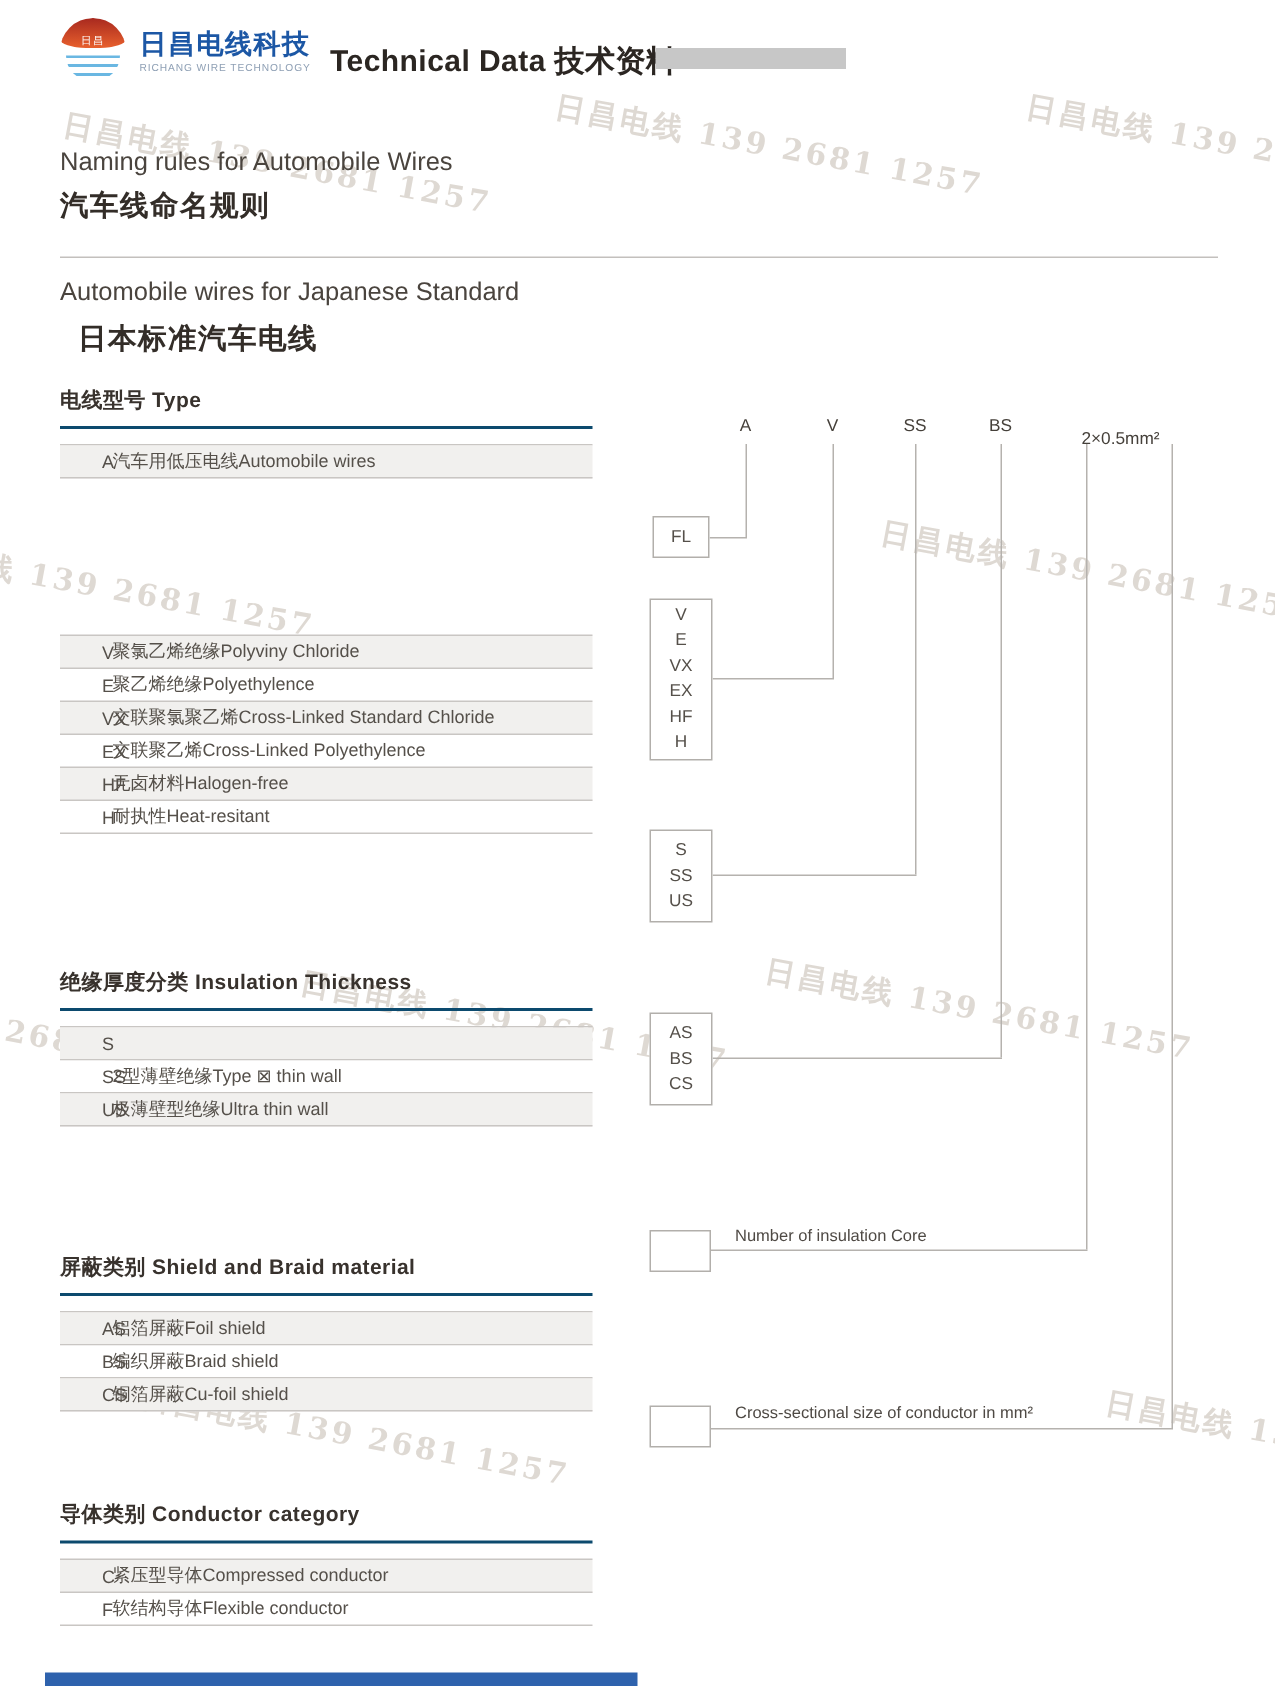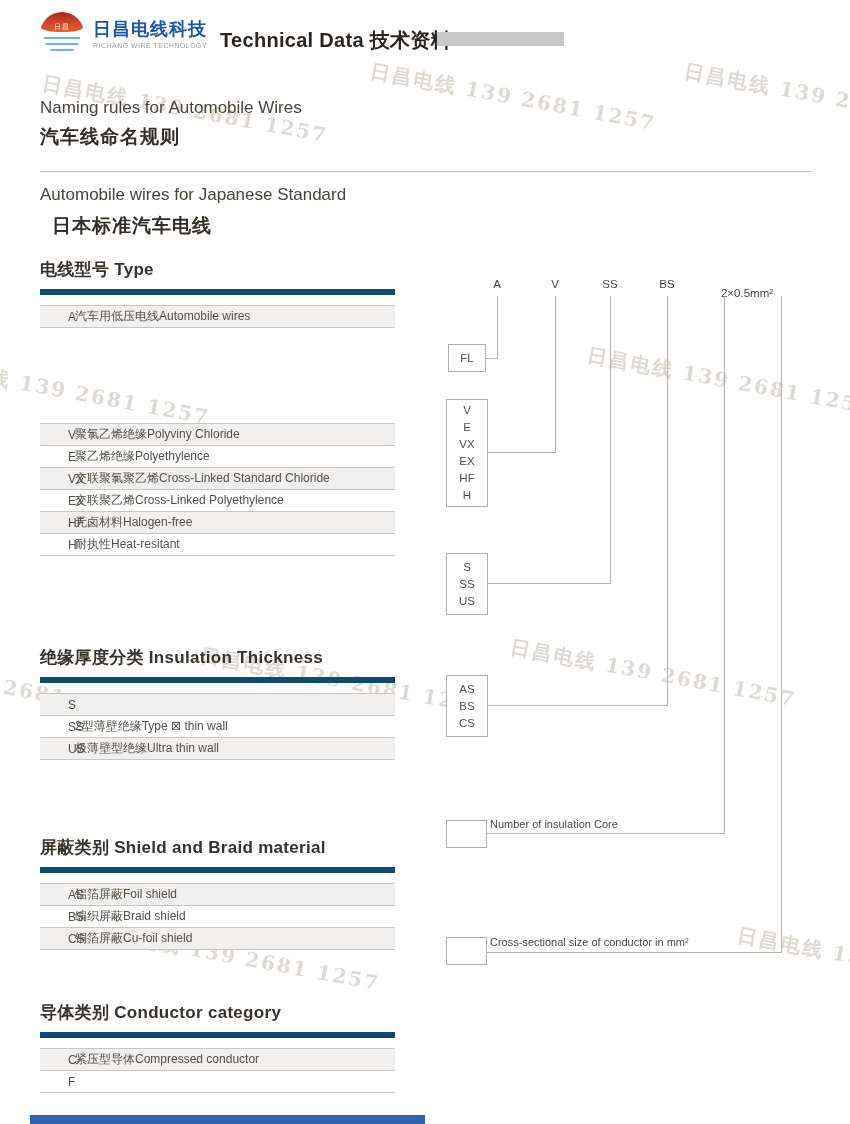--- a/index.html
+++ b/index.html
@@ -29,36 +29,36 @@
 
   
   .t-en1 { position:absolute; left:40px; top:98px;  font-size:17px; color:#4a443e; }
   .t-cn1 { position:absolute; left:40px; top:124px; font-size:19px; font-weight:bold; color:#332d28; letter-spacing:1px;text-align:center; }
   .rule-full { position:absolute; left:40px; top:171px; width:772px; height:0; border-top:1px solid #c3c0bd; }
   .t-en2 { position:absolute; left:40px; top:185px; font-size:17px; color:#4a443e; }
   .t-cn2 { position:absolute; left:52px; top:213px; font-size:19px; font-weight:bold; color:#332d28; letter-spacing:1px; }
 
   
   .block { position:absolute; left:40px; width:355px; }
-  .sec-h { font-size:17px; font-weight:bold; color:#38322d; letter-spacing:0.3px;
-           padding-bottom:8px; border-bottom:6px solid #0c4a6e; white-space:pre-wrap; }
+  .sec-h { font-size:14px; font-weight:bold; color:#38322d; letter-spacing:0.3px;
+           padding-bottom:8px; border-bottom:2px solid #0c4a6e; white-space:pre-wrap; }
   .rows { margin-top:10px; border-top:1px solid #c9c6c3; }
   .trow { display:flex; align-items:center; height:22px; font-size:12px; color:#55504a;
           border-bottom:1px solid #c9c6c3; background:#fff; }
   .trow.shade { background:#f1f0ee; }
   .trow .code { width:35px; padding-left:28px; flex:none; }
   .trow .desc { flex:1; }
 
   
   .diagram { position:absolute; inset:0; pointer-events:none; }
   .dline { position:absolute; background:#b5b2ae; }
   .dlabel { position:absolute; transform:translateX(-50%); font-size:11.5px; color:#45403a; }
   .dbox { position:absolute; border:1px solid #b2afab; background:#fff; display:flex;
           flex-direction:column; align-items:center; justify-content:center;
-          font-size:11.5px; color:#55504a; text-align:center;margin-left:13px; }
+          font-size:11.5px; color:#55504a; text-align:center; }
   .dbox div { line-height:17px; }
   .dann { position:absolute; font-size:11px; color:#4e4944; }
 
   .footer-bar { position:absolute; left:30px; top:1115px; width:395px; height:9px; background:#2e62ad; }
 </style>
 </head>
 <body>
 
 <div class="page">
 
@@ -174,20 +174,21 @@
 
   <section class="block" style="top:1001px">
     <h3 class="sec-h">导体类别 Conductor category</h3>
     <div class="rows">
         <div class="trow shade">
           <span class="code">C</span>
           <span class="desc">紧压型导体Compressed conductor</span>
         </div>
         <div class="trow">
           <span class="code">F</span>
+          <span class="desc">软结构导体Flexible conductor</span>
         </div>
       </div>
   </section>
 
   <div class="diagram">
 
     <div class="dlabel" style="left:497px;top:278px">A</div>
     <div class="dlabel" style="left:555px;top:278px">V</div>
     <div class="dlabel" style="left:610px;top:278px">SS</div>
     <div class="dlabel" style="left:667px;top:278px">BS</div>

